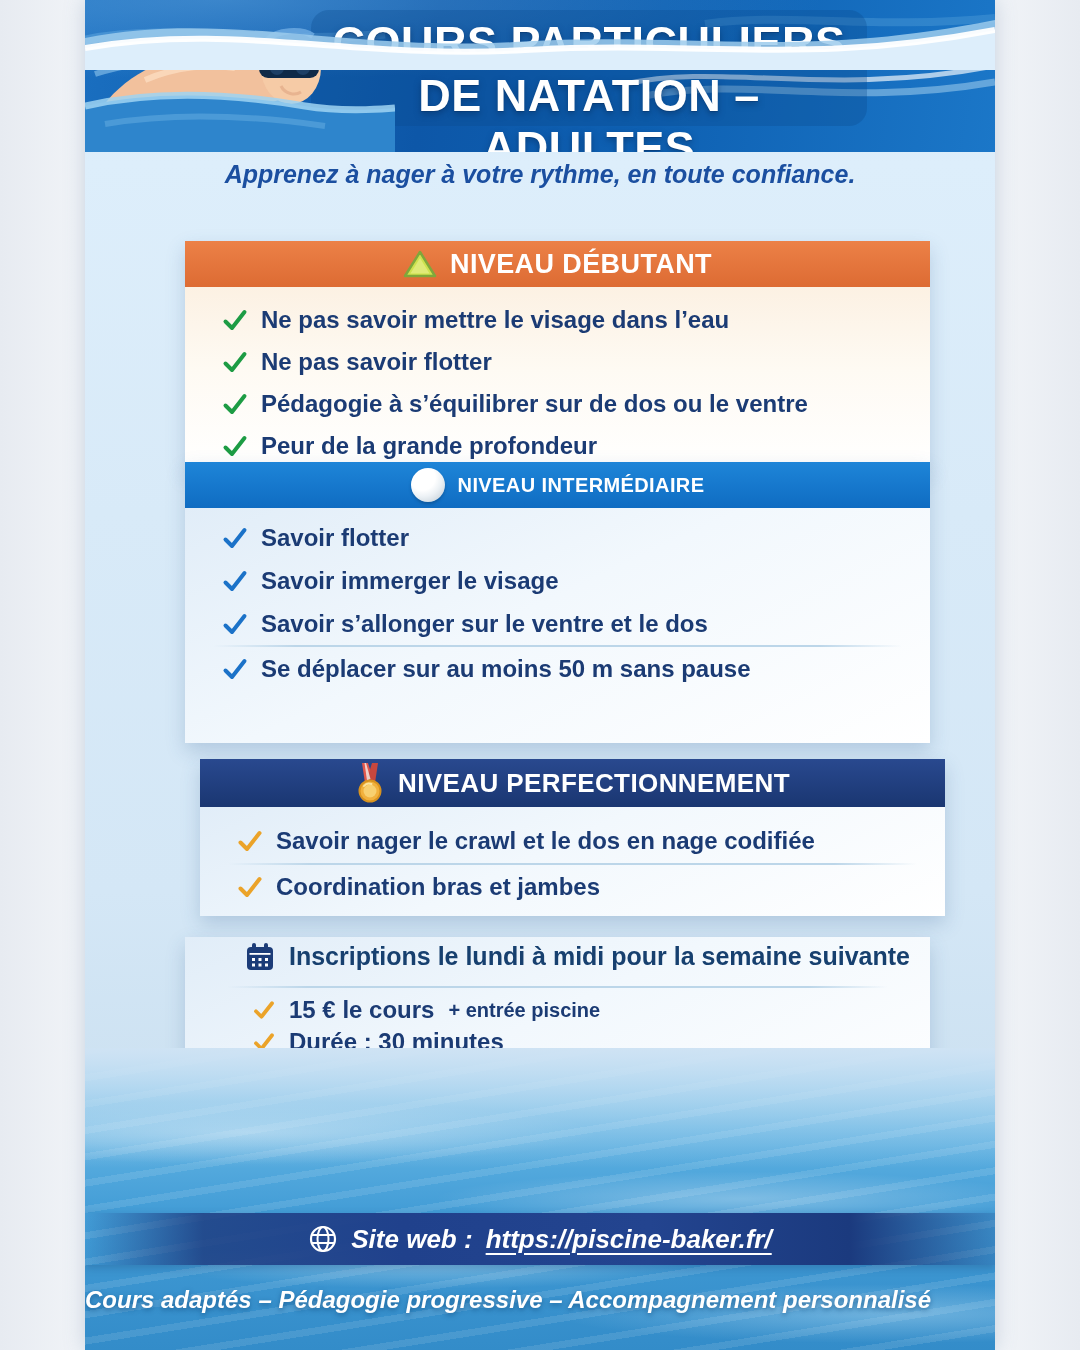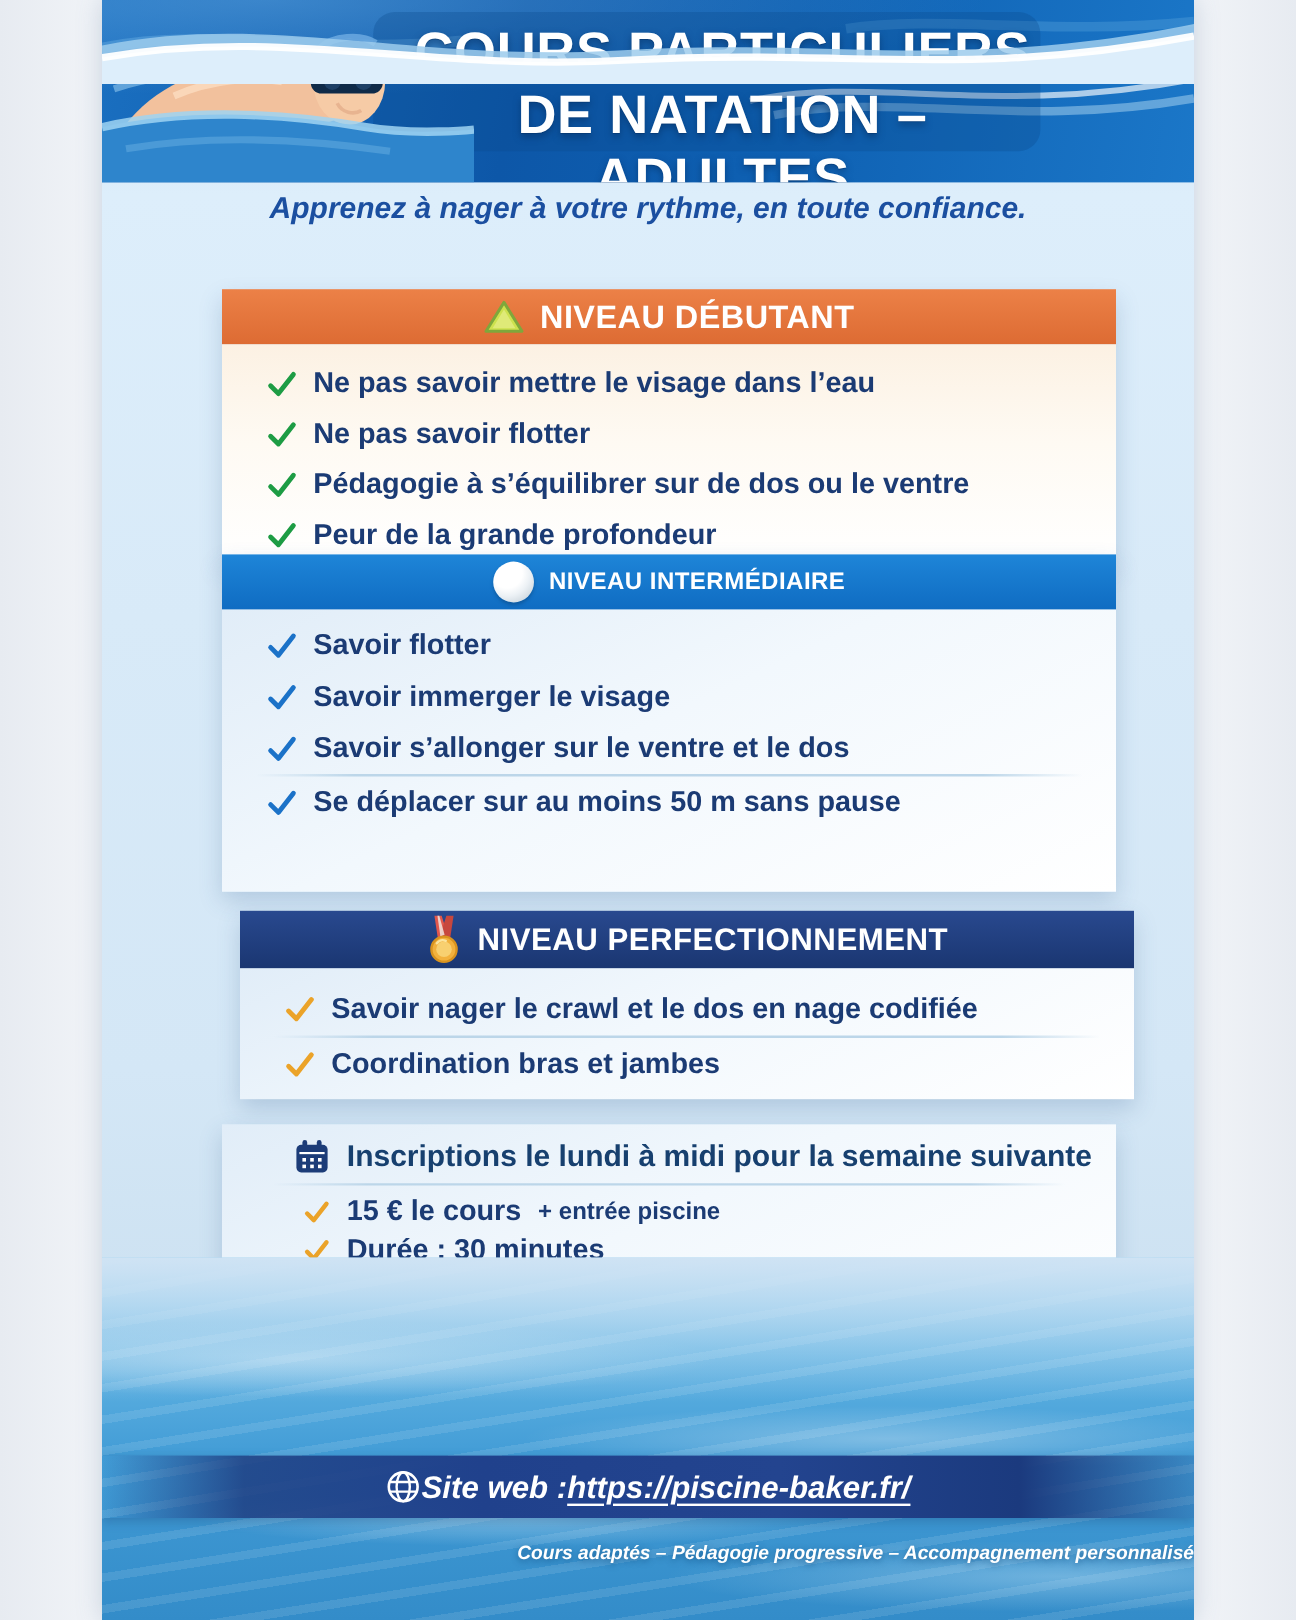--- a/index.html
+++ b/index.html
@@ -11,21 +11,21 @@
     box-shadow:0 0 20px rgba(80,110,150,.25);}
 
   
   .header{position:absolute;left:0;top:0;width:910px;height:152px;overflow:hidden;
     background:
       radial-gradient(120% 95% at 15% 0%, rgba(90,160,220,.55) 0%, rgba(90,160,220,0) 55%),
       linear-gradient(100deg,#1A6FC0 0%,#0D57A8 38%,#0E60B2 62%,#1B77C8 100%);}
   .header svg{position:absolute;left:0;top:0;}
   .title-panel{position:absolute;left:226px;top:10px;width:556px;height:116px;border-radius:18px;
     background:rgba(10,72,138,.30);}
-  .title{position:absolute;left:244px;top:17px;width:546px;text-align:center;color:#FFFFFF;
+  .title{position:absolute;left:231px;top:17px;width:546px;text-align:center;color:#FFFFFF;
     font-weight:bold;font-size:45px;line-height:1.17;letter-spacing:.5px;
     text-shadow:0 3px 6px rgba(5,45,95,.55),0 1px 0 rgba(5,45,95,.4);}
   .wave-band{position:absolute;left:0;top:96px;width:910px;height:70px;}
 
   .subtitle{position:absolute;left:0;top:160px;width:910px;text-align:center;
     font-size:25px;font-weight:bold;font-style:italic;color:#1B4FA0;}
 
   
   .card{position:absolute;left:100px;width:745px;box-shadow:0 8px 18px rgba(50,90,140,.22);}
   .card-header{display:flex;align-items:center;justify-content:center;gap:13px;
@@ -38,50 +38,50 @@
 
   .item{display:flex;align-items:center;gap:13px;padding-left:37px;
     font-size:24px;font-weight:bold;color:#1B3B74;}
   .h42{height:42px;} .h43{height:43px;} .h44{height:44px;}
   .check{flex:0 0 auto;}
   .sep{height:2px;margin:0 28px;border-radius:1px;
     background:linear-gradient(90deg,rgba(185,212,234,0) 0%,#BCD6E9 12%,#BCD6E9 88%,rgba(185,212,234,0) 100%);}
 
   
   .rule{height:3px;width:142px;border-radius:2px;background:#D9E3F0;}
-  .info-row{display:flex;align-items:center;gap:14px;padding-left:60px;height:44px;
+  .info-row{display:flex;align-items:flex-start;gap:14px;padding-left:60px;height:44px;
     font-size:25px;font-weight:bold;color:#17406F;}
   .ins-item{display:flex;align-items:center;gap:14px;padding-left:68px;height:32px;
     font-size:24px;font-weight:bold;color:#1B3B74;}
   .ins-suffix{font-size:20px;}
   .note{height:42px;line-height:42px;text-align:center;padding-right:125px;
     font-size:25px;font-weight:bold;color:#1B3B74;}
 
   
   .water{position:absolute;left:0;top:1048px;width:910px;height:302px;
     background:
       radial-gradient(55% 15% at 18% 28%, rgba(255,255,255,.38), rgba(255,255,255,0) 70%),
       radial-gradient(48% 13% at 72% 50%, rgba(255,255,255,.30), rgba(255,255,255,0) 70%),
       radial-gradient(42% 11% at 38% 72%, rgba(225,246,255,.35), rgba(255,255,255,0) 70%),
       radial-gradient(52% 14% at 88% 88%, rgba(215,242,255,.35), rgba(255,255,255,0) 70%),
       repeating-linear-gradient(171deg, rgba(255,255,255,.10) 0 7px, rgba(255,255,255,0) 7px 26px),
       linear-gradient(180deg,#93CEEE 0%,#62B4E3 26%,#429CD6 55%,#338CC9 100%);}
   .water::before{content:"";position:absolute;left:0;top:0;width:100%;height:120px;
     background:linear-gradient(180deg,#CFE3F4 0%,rgba(207,227,244,0) 100%);}
 
   .banner{position:absolute;left:0;top:1213px;width:910px;height:52px;
-    display:flex;align-items:center;justify-content:center;
+    display:flex;align-items:center;justify-content:center;gap:13px;
     background:linear-gradient(90deg,rgba(26,56,120,0) 0%,rgba(30,62,130,.85) 13%,#20418C 35%,#23448F 62%,#1B3A7E 84%,rgba(26,56,120,.2) 100%);
     box-shadow:0 3px 8px rgba(20,50,100,.25);}
   .banner-text{color:#fff;font-size:26px;font-weight:bold;font-style:italic;}
   .banner-url{color:#fff;font-size:26px;font-weight:bold;font-style:italic;
     text-decoration:underline;text-underline-offset:5px;text-decoration-thickness:2px;}
 
-  .tagline{position:absolute;left:0;top:1286px;width:910px;text-align:right;color:#FFFFFF;
-    font-size:16px;font-weight:bold;font-style:italic;text-shadow:0 2px 5px rgba(10,60,110,.55);}
+  .tagline{position:absolute;left:0;top:1286px;width:910px;text-align:left;color:#FFFFFF;
+    font-size:24px;font-weight:bold;font-style:italic;text-shadow:0 2px 5px rgba(10,60,110,.55);}
 </style>
 </head>
 <body>
 
 <div class="frame">
   <div class="poster">
 
     <div class="header">
       <svg width="910" height="152" viewBox="0 0 910 152">
         <path d="M540 84 C640 62 740 98 910 66" fill="none" stroke="#FFFFFF" stroke-width="5" opacity="0.65"></path>

